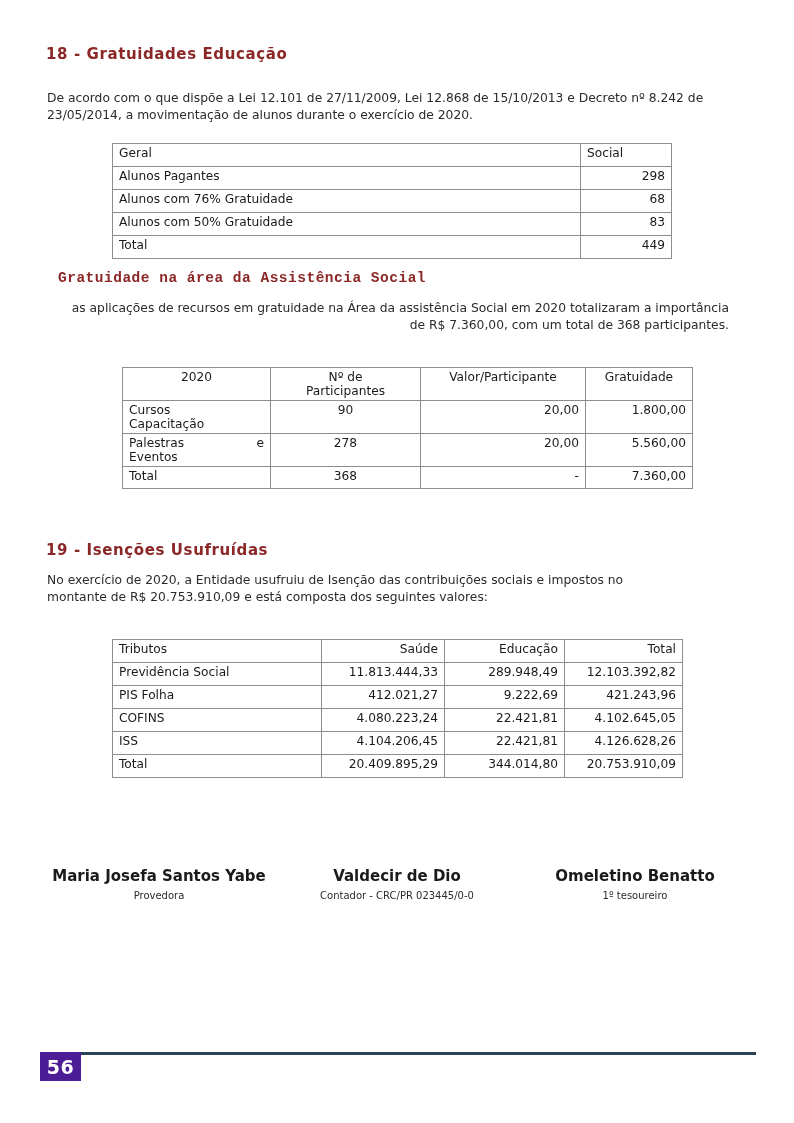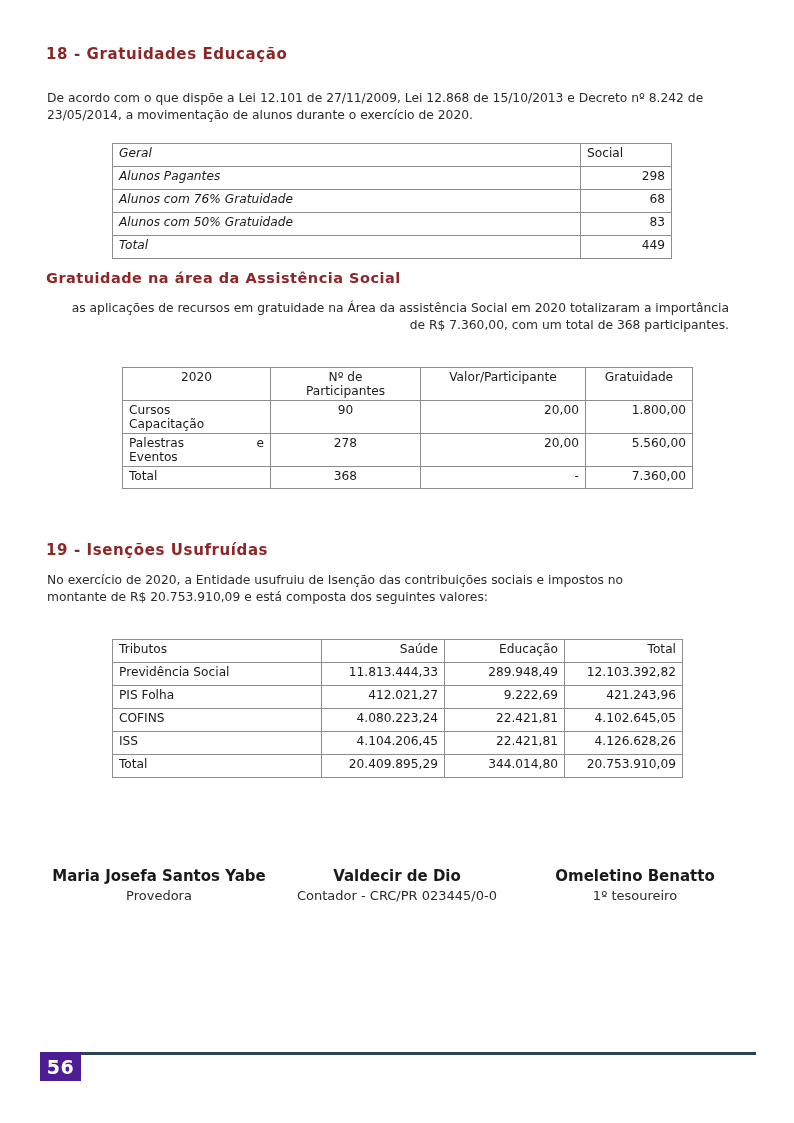--- a/index.html
+++ b/index.html
@@ -71,21 +71,21 @@
   .r { text-align: right; }
   .c { text-align: center; }
   .just {
     text-align: justify;
     text-align-last: justify;
   }
 
   
   #table-alunos { left: 112px; top: 143px; width: 533px; }
   #table-alunos td { height: 18px; }
-  #table-alunos .col-label { width: 455px; font-style: italic; }
+  #table-alunos .col-label { width: 455px; }
   #table-alunos .col-value { width: 78px; }
 
   
   #table-gratuidade { left: 122px; top: 367px; width: 518px; }
   #table-gratuidade .c1 { width: 135px; }
   #table-gratuidade .c2 { width: 137px; }
   #table-gratuidade .c3 { width: 152px; }
   #table-gratuidade .c4 { width: 94px; }
   #table-gratuidade td { height: 17px; }
 
@@ -109,21 +109,21 @@
     flex: 1;
     text-align: center;
   }
   .sig-name {
     font-size: 15px;
     font-weight: bold;
     color: #1a1a1a;
     line-height: 20px;
   }
   .sig-role {
-    font-size: 13px;
+    font-size: 10px;
     color: #2b2b2b;
     line-height: 20px;
   }
 
   
   .footer-rule {
     position: absolute;
     left: 40px;
     top: 1052px;
     width: 716px;
@@ -173,21 +173,21 @@
         <td class="col-label">Alunos com 50% Gratuidade</td>
         <td class="col-value r">83</td>
       </tr>
       <tr>
         <td class="col-label b">Total</td>
         <td class="col-value r b">449</td>
       </tr>
     </tbody>
   </table>
 
-  <div class="sub-heading" style="left:46px; top:270px;">Gratuidade na área da Assistência Social</div>
+  <div class="sub-heading" style="left:58px; top:270px;font-family:Liberation Mono, monospace;">Gratuidade na área da Assistência Social</div>
 
   <div class="para" style="left:64px; top:300px; width:665px;text-align:right;">as aplicações de recursos em gratuidade na Área da assistência Social em 2020 totalizaram a importância de R$ 7.360,00, com um total de 368 participantes.</div>
 
   <table class="doc-table" id="table-gratuidade">
     <tbody>
       <tr>
         <td class="c1 c b" style="vertical-align:top;">2020</td>
         <td class="c2 c b">
           <span>Nº de</span><br>
           <span>Participantes</span>

